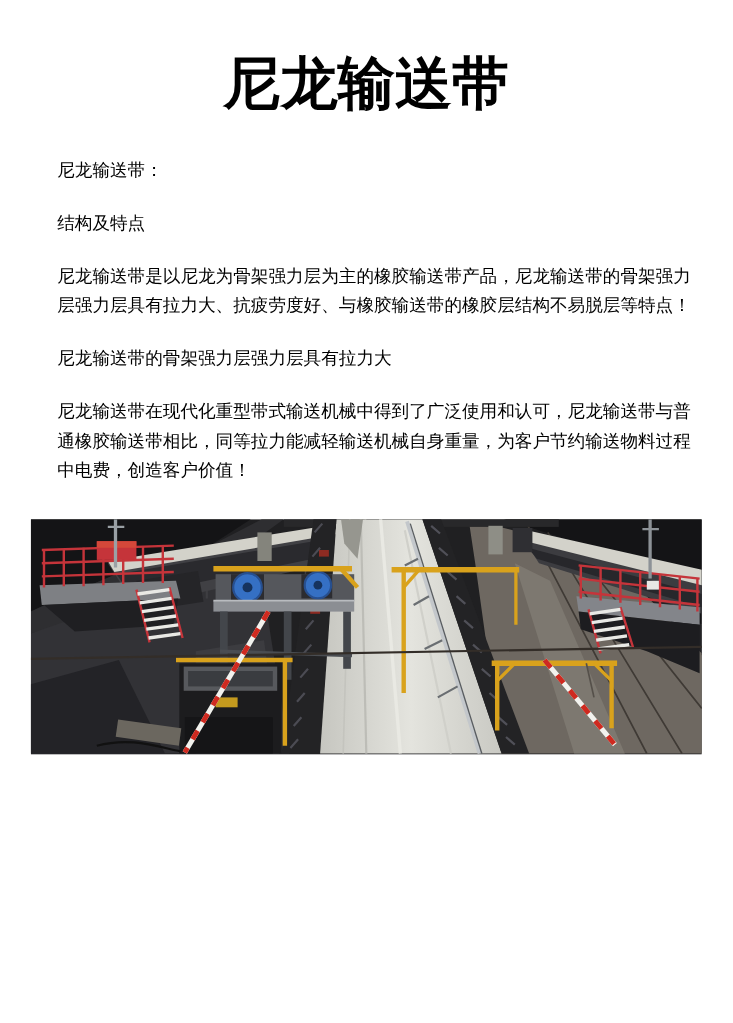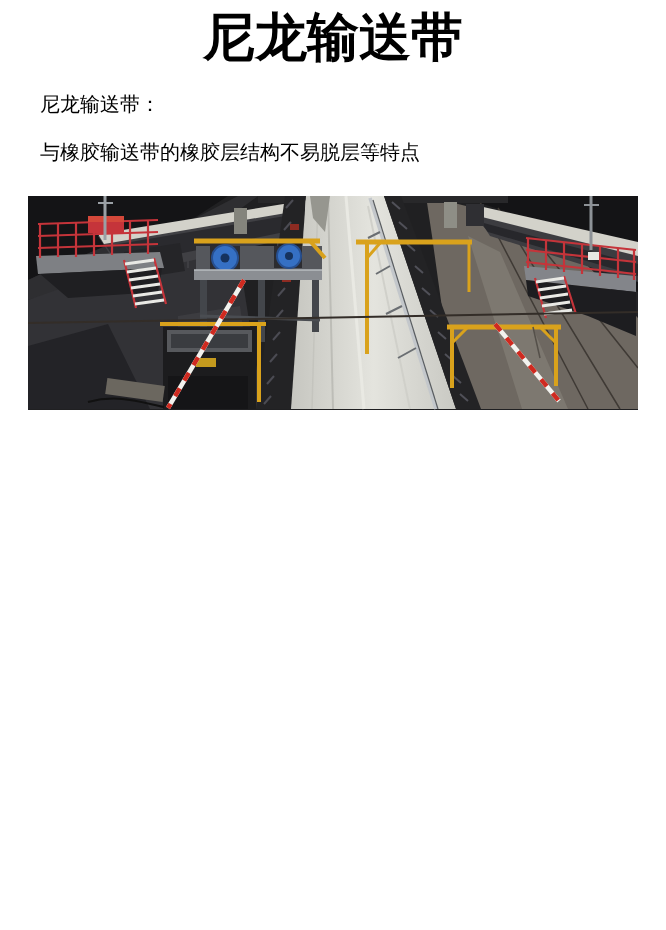--- a/index.html
+++ b/index.html
@@ -1,30 +1,33 @@
 <!DOCTYPE html>
 <html><head>
 <meta charset="utf-8">
 <style>
   html,body{margin:0;padding:0;background:#fff;}
   body{width:666px;height:930px;overflow:hidden;font-family:"Liberation Sans",sans-serif;color:#000;}
-  .page-title{margin:1px;padding-top:5px;font-size:52px;line-height:62px;font-weight:700;text-align:center;letter-spacing:0;}
+  .page-title{margin:12px;padding-top:34px;font-size:52px;line-height:62px;font-weight:700;text-align:center;letter-spacing:0;}
   .article{padding:22px 34px 0 36px;width:596px;box-sizing:content-box;}
-  .article p{margin:0 0 21px 4px;font-size:20px;line-height:27px;word-break:break-all;line-break:anywhere;overflow-wrap:anywhere;}
+  .article p{margin:0 0 21px 16px;font-size:16px;line-height:27px;word-break:break-all;line-break:anywhere;overflow-wrap:anywhere;}
   .photo-wrap{margin:30px 0 0 28px;width:610px;height:214px;}
   .photo-wrap svg{display:block;}
 </style>
 </head>
 <body>
 
 <h1 class="page-title">尼龙输送带</h1>
 
 <div class="article">
   <p>尼龙输送带：</p>
-  <p>与橡胶输送带的橡胶层结构不易脱层等特点</p>
+  <p>结构及特点</p>
+  <p>尼龙输送带是以尼龙为骨架强力层为主的橡胶输送带产品，尼龙输送带的骨架强力层强力层具有拉力大、抗疲劳度好、与橡胶输送带的橡胶层结构不易脱层等特点！</p>
+  <p>尼龙输送带的骨架强力层强力层具有拉力大</p>
+  <p>尼龙输送带在现代化重型带式输送机械中得到了广泛使用和认可，尼龙输送带与普通橡胶输送带相比，同等拉力能减轻输送机械自身重量，为客户节约输送物料过程中电费，创造客户价值！</p>
 </div>
 
 <div class="photo-wrap">
 <svg width="610" height="214" viewBox="0 0 610 214" xmlns="http://www.w3.org/2000/svg">
   <defs>
     <linearGradient id="gBelt" x1="0" y1="0" x2="1" y2="0">
       <stop offset="0" stop-color="#c6c6c0"></stop>
           <stop offset="0.5" stop-color="#e4e4de"></stop>
           <stop offset="1" stop-color="#c9c9c3"></stop>
     </linearGradient>

